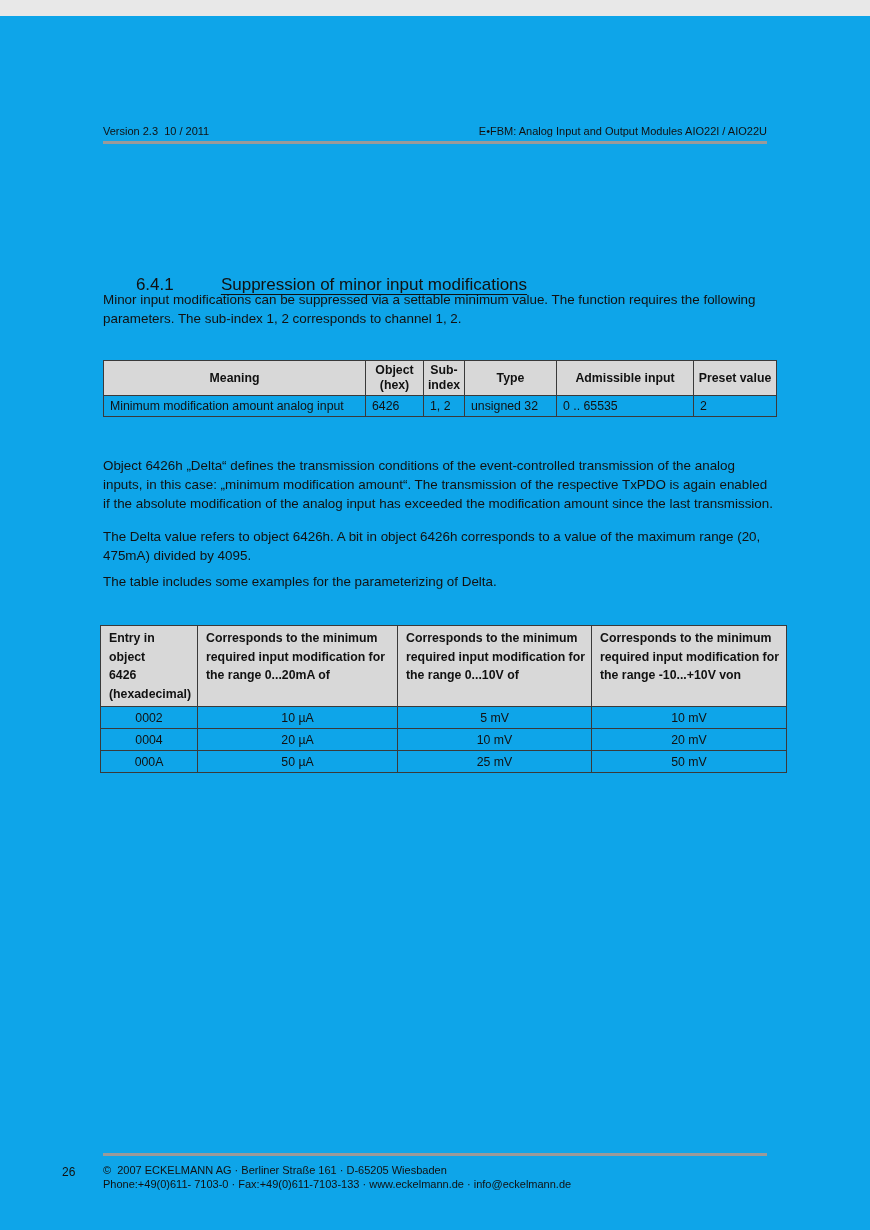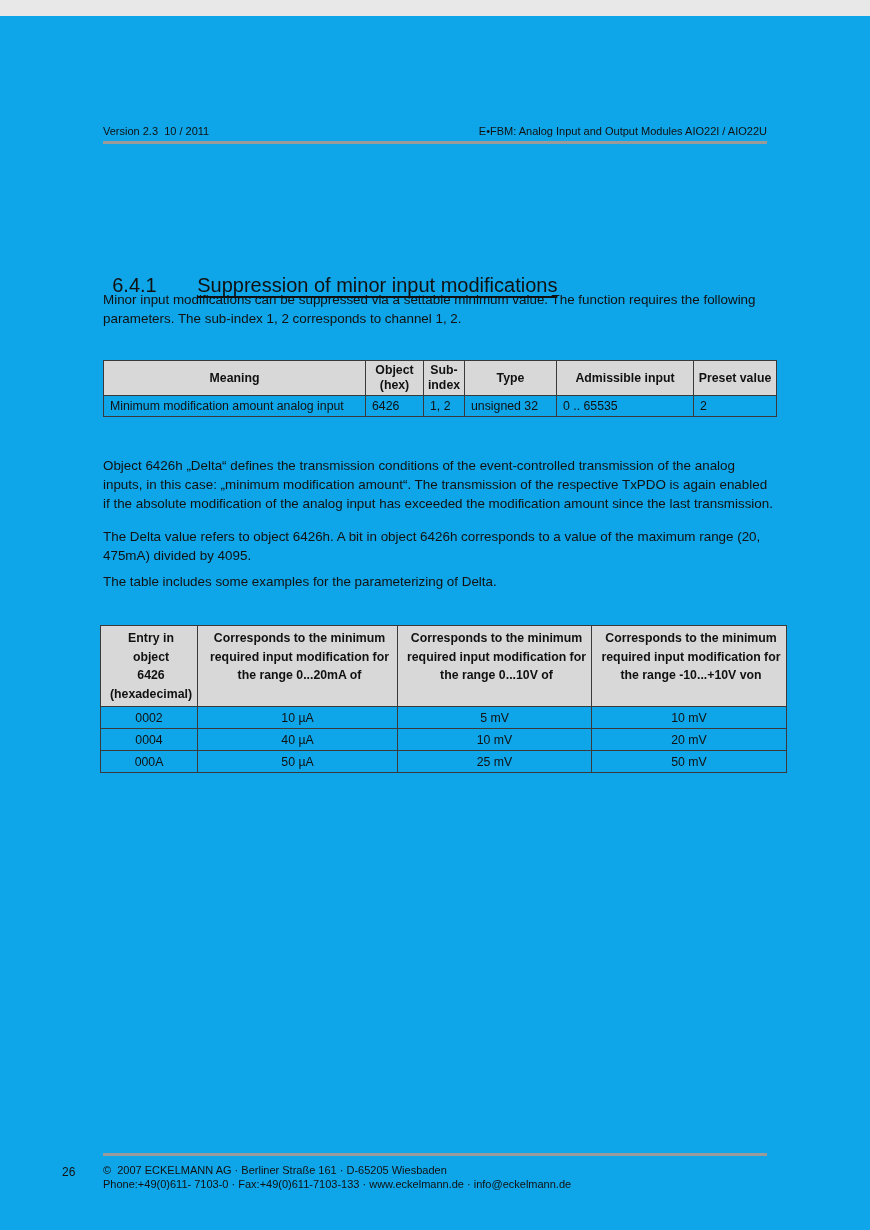--- a/index.html
+++ b/index.html
@@ -26,22 +26,22 @@
     font-size: 11px; line-height: 13px;
   }
   .header span { white-space: pre; }
   .rule {
     position: absolute; left: 103px; width: 664px; height: 3px;
     background: var(--rule-color);
   }
   .header-rule { top: 125px; }
   .footer-rule { top: 1137px; }
   .section-heading {
-    position: absolute; left: 90px; top: 239px;
-    font-size: 20px; line-height: 20px; white-space: pre;
+    position: absolute; left: 117px; top: 239px;
+    font-size: 17px; line-height: 20px; white-space: pre;
   }
   .sec-num { display: inline-block; width: 85px; }
   .sec-title { text-decoration: underline; text-underline-offset: 4px; }
   .para {
     position: absolute; left: 103px; width: 670px;
     margin: 0; font-size: 13.4px; line-height: 19px;
   }
   .p1 { top: 274px; }
   .p2 { top: 440px; }
   .p3 { top: 511px; }
@@ -72,21 +72,21 @@
   .t1 td {
     height: 21px; text-align: left; vertical-align: middle;
     padding: 1px 6px;
   }
   .t2 { left: 100px; top: 609px; width: 686px; }
   .t2 col:nth-child(1) { width: 97px; }
   .t2 col:nth-child(2) { width: 200px; }
   .t2 col:nth-child(3) { width: 194px; }
   .t2 col:nth-child(4) { width: 195px; }
   .t2 th {
-    height: 56px; text-align: center; vertical-align: top;
+    height: 56px; text-align: left; vertical-align: top;
     line-height: 18.5px; padding: 3px 4px 3px 8px;
   }
   .t2 td {
     height: 22px; text-align: center; vertical-align: middle;
     padding: 1px 4px;
   }
   .page-number {
     position: absolute; left: 62px; top: 1149px;
     font-size: 12px;
   }
@@ -175,21 +175,21 @@
     </thead>
     <tbody>
       <tr>
         <td>0002</td>
         <td>10 µA</td>
         <td>5 mV</td>
         <td>10 mV</td>
       </tr>
       <tr>
         <td>0004</td>
-        <td>40 µA</td>
+        <td>20 µA</td>
         <td>10 mV</td>
         <td>20 mV</td>
       </tr>
       <tr>
         <td>000A</td>
         <td>50 µA</td>
         <td>25 mV</td>
         <td>50 mV</td>
       </tr>
     </tbody>

